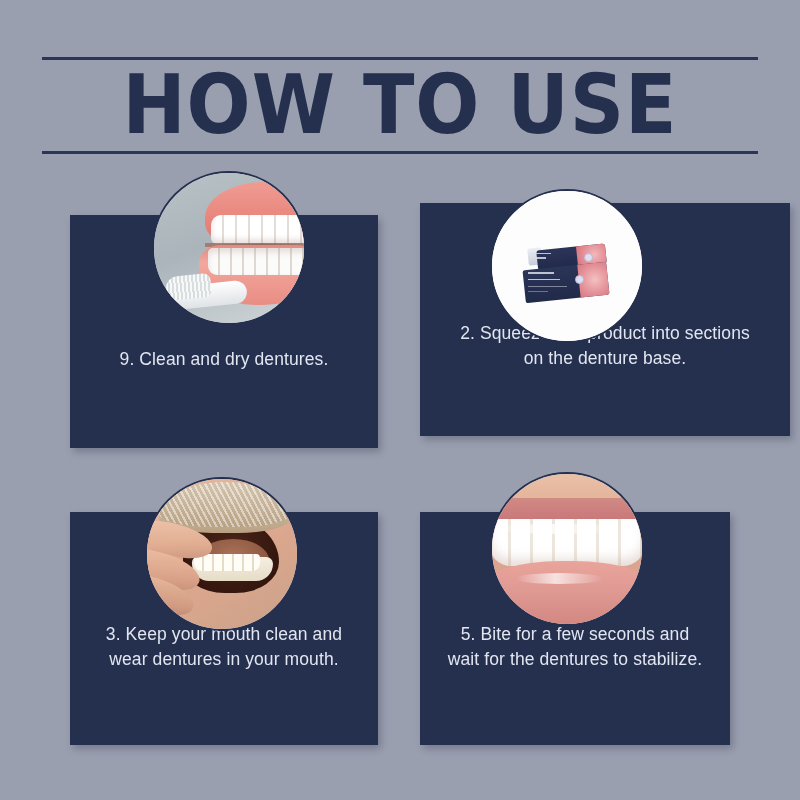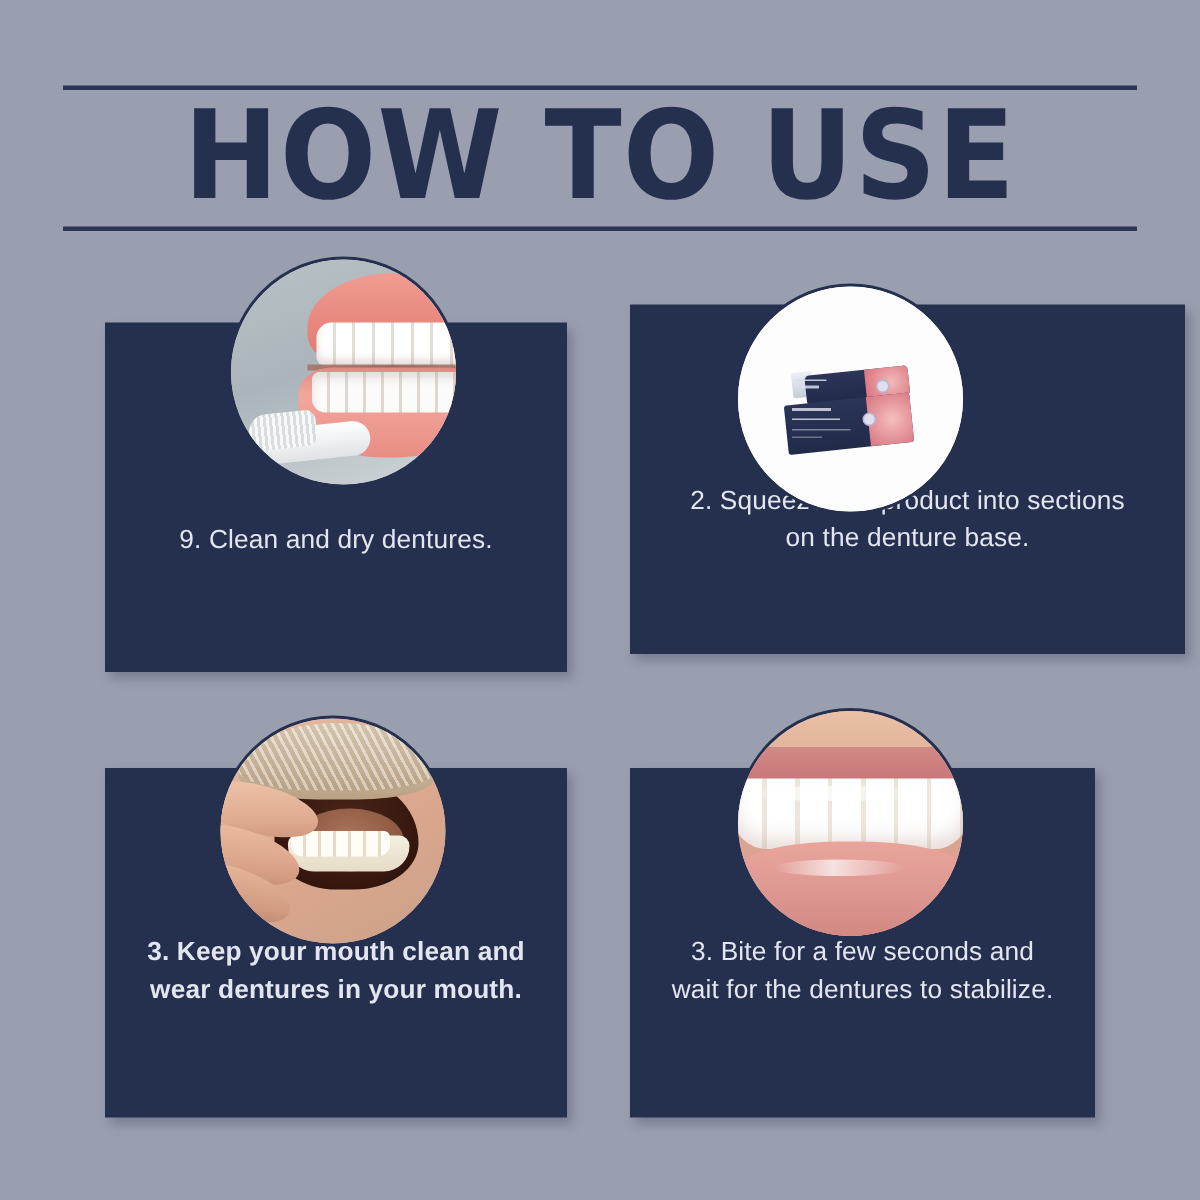--- a/index.html
+++ b/index.html
@@ -44,21 +44,21 @@
     left:8%; width:84%;
     text-align:center;
     color:#e2e6f0;
     font-size:17.5px;
     line-height:25px;
     letter-spacing:0.1px;
   }
 
   #card-1 { left:70px;  top:215px; width:308px; height:233px; }
   #card-2 { left:420px; top:203px; width:370px; height:233px; }
-  #card-3 { left:70px;  top:512px; width:308px; height:233px;font-weight:bold; }
+  #card-3 { left:70px;  top:512px; width:308px; height:233px; }
   #card-4 { left:420px; top:512px; width:310px; height:233px; }
 
   #caption-1 { top:132px; }
   #caption-2 { top:118px; }
   #caption-3 { top:110px; }
   #caption-4 { top:110px; }
 
   
   .circle {
     position:absolute;
@@ -332,21 +332,21 @@
     <div class="a3-denture-teeth"></div>
     <div class="a3-lip-top"></div>
     <div class="a3-stubble"></div>
     <div class="a3-finger-a"></div>
     <div class="a3-finger-b"></div>
     <div class="a3-finger-c"></div>
   </div>
 </div>
 
 <div class="card" id="card-4">
-  <div class="card-caption" id="caption-4">3. Bite for a few seconds and wait for the dentures to stabilize.</div>
+  <div class="card-caption" id="caption-4">5. Bite for a few seconds and wait for the dentures to stabilize.</div>
 </div>
 <div class="circle" id="circle-4">
   <div class="circle-art">
     <div class="a4-bg"></div>
     <div class="a4-gum-top"></div>
     <div class="a4-teeth-row"></div>
     <div class="a4-shine"></div>
     <div class="a4-lip-bottom"></div>
     <div class="a4-lip-gloss"></div>
   </div>

